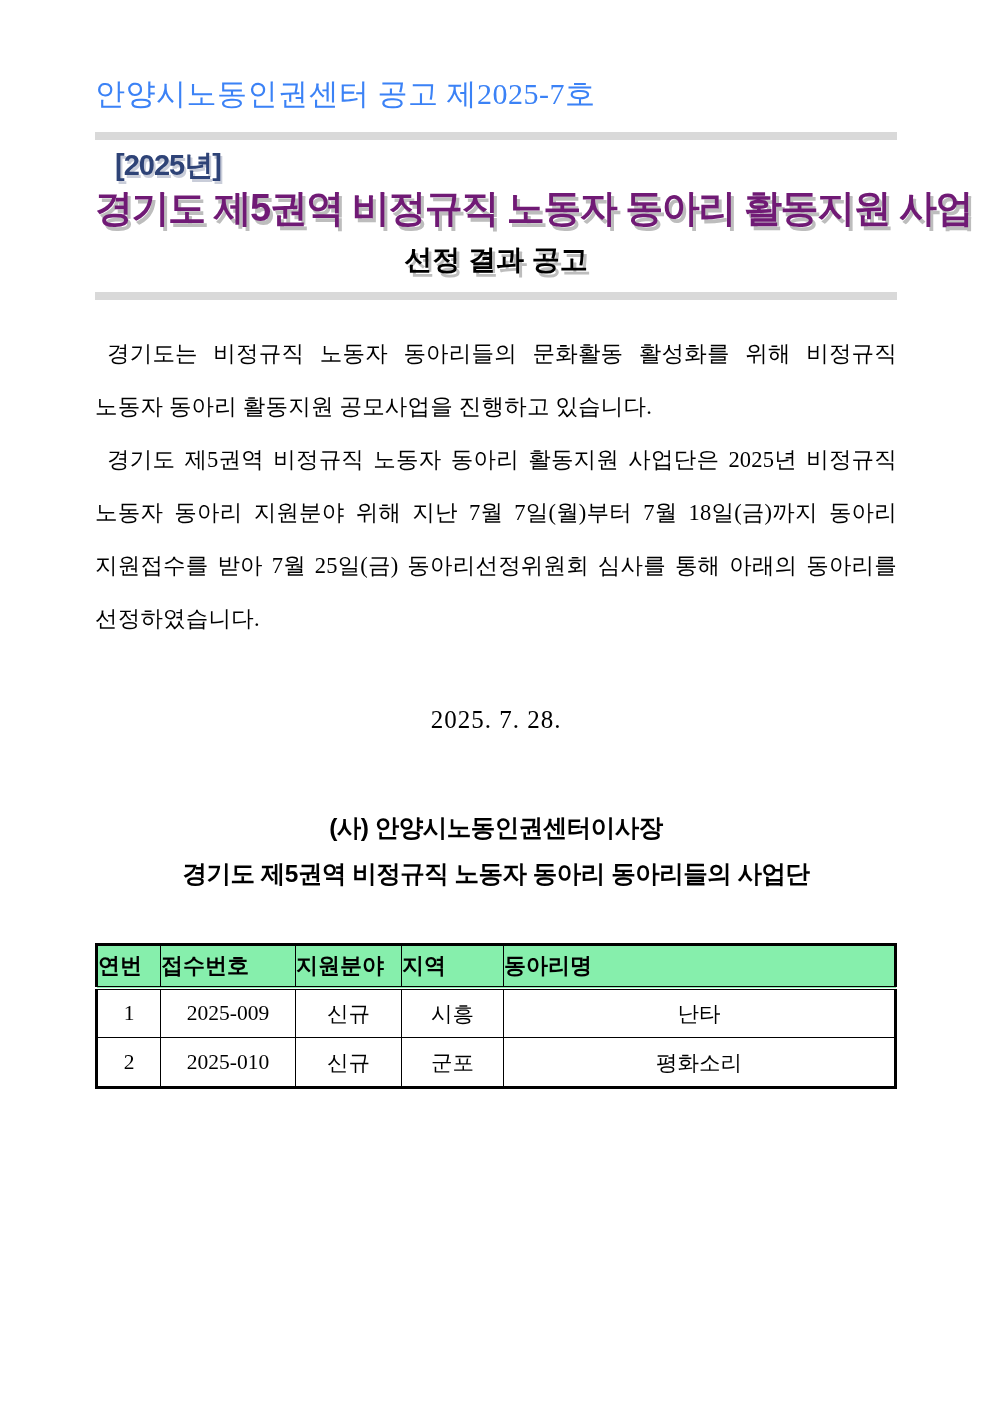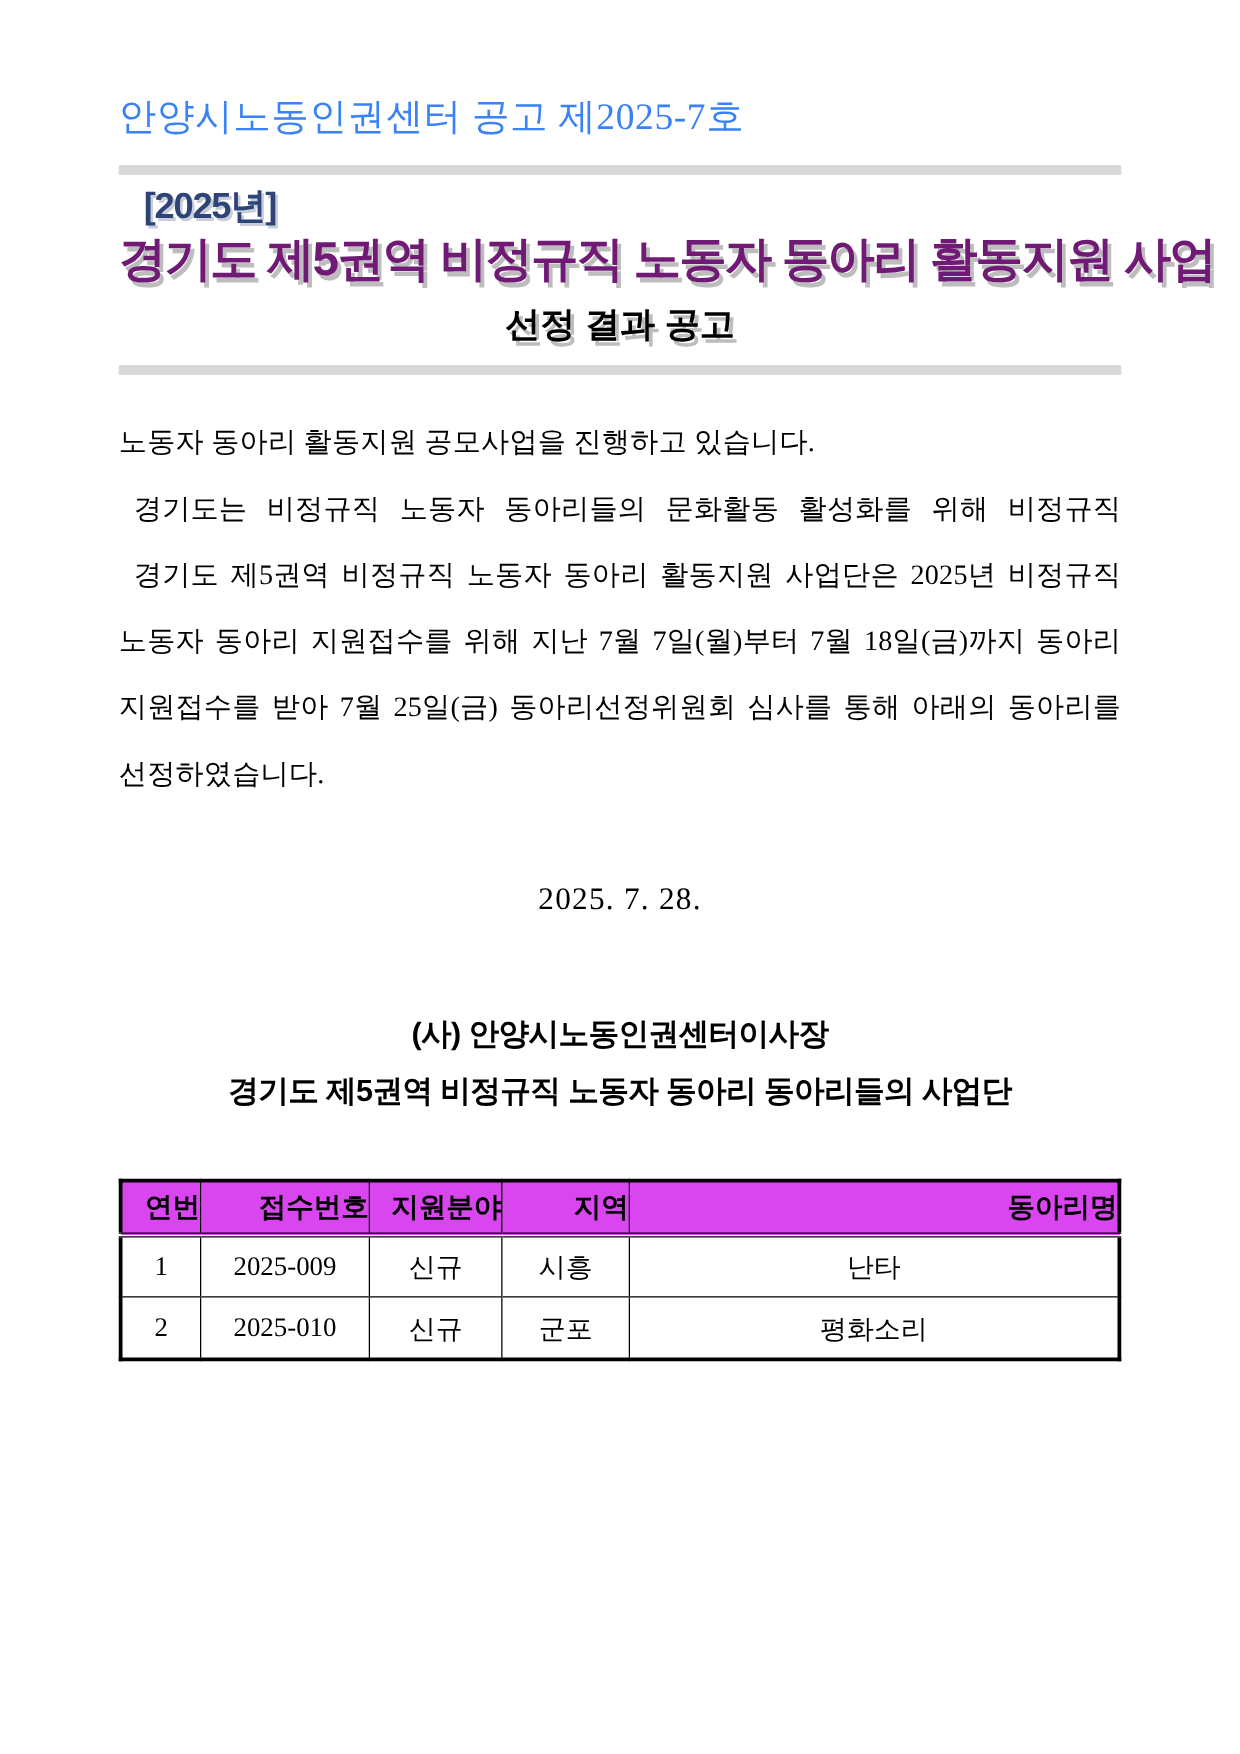--- a/index.html
+++ b/index.html
@@ -107,24 +107,24 @@
   .results-table col.c1 { width: 64px; }
   .results-table col.c2 { width: 135px; }
   .results-table col.c3 { width: 106px; }
   .results-table col.c4 { width: 102px; }
   .results-table col.c5 { width: auto; }
   .results-table th {
     font-family: "Liberation Sans", "DejaVu Sans", sans-serif;
     font-weight: bold;
     font-size: 22px;
     height: 43px;
-    background: #d946ef;
+    background: #86efac;
     border-left: 1px solid #000;
     border-bottom: 4px double #000;
-    text-align: right;
+    text-align: left;
     vertical-align: middle;
   }
   .results-table td {
     font-family: "Liberation Serif", "DejaVu Serif", serif;
     font-size: 21.5px;
     height: 50px;
     border-left: 1px solid #000;
     border-bottom: 1px solid #000;
     text-align: center;
     vertical-align: middle;
@@ -144,24 +144,24 @@
 
     <div class="title-block">
       <div class="gray-bar bar-top"></div>
       <div class="year-tag">[2025년]</div>
       <div class="title-line1">경기도 제5권역 비정규직 노동자 동아리 활동지원 사업</div>
       <div class="title-line2">선정 결과 공고</div>
       <div class="gray-bar bar-bottom"></div>
     </div>
 
     <div class="body-text">
+        <div class="line just first">경기도는 비정규직 노동자 동아리들의 문화활동 활성화를 위해 비정규직</div>
         <div class="line">노동자 동아리 활동지원 공모사업을 진행하고 있습니다.</div>
-        <div class="line just first">경기도는 비정규직 노동자 동아리들의 문화활동 활성화를 위해 비정규직</div>
         <div class="line just first">경기도 제5권역 비정규직 노동자 동아리 활동지원 사업단은 2025년 비정규직</div>
-        <div class="line just">노동자 동아리 지원접수를 위해 지난 7월 7일(월)부터 7월 18일(금)까지 동아리</div>
+        <div class="line just">노동자 동아리 지원분야 위해 지난 7월 7일(월)부터 7월 18일(금)까지 동아리</div>
         <div class="line just">지원접수를 받아 7월 25일(금) 동아리선정위원회 심사를 통해 아래의 동아리를</div>
         <div class="line">선정하였습니다.</div>
       </div>
 
     <div class="date-line">2025. 7. 28.</div>
 
     <div class="signature">
       <div class="sig-line">(사) 안양시노동인권센터이사장</div>
       <div class="sig-line">경기도 제5권역 비정규직 노동자 동아리 동아리들의 사업단</div>
     </div>

